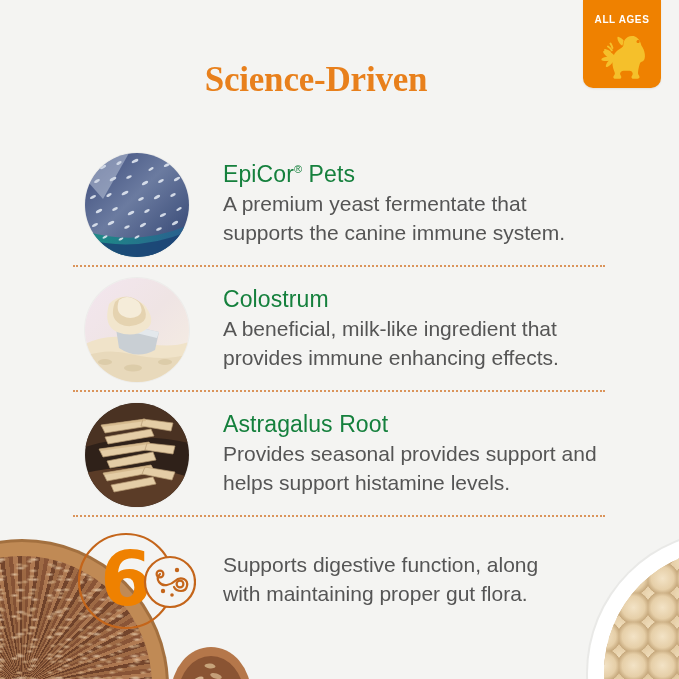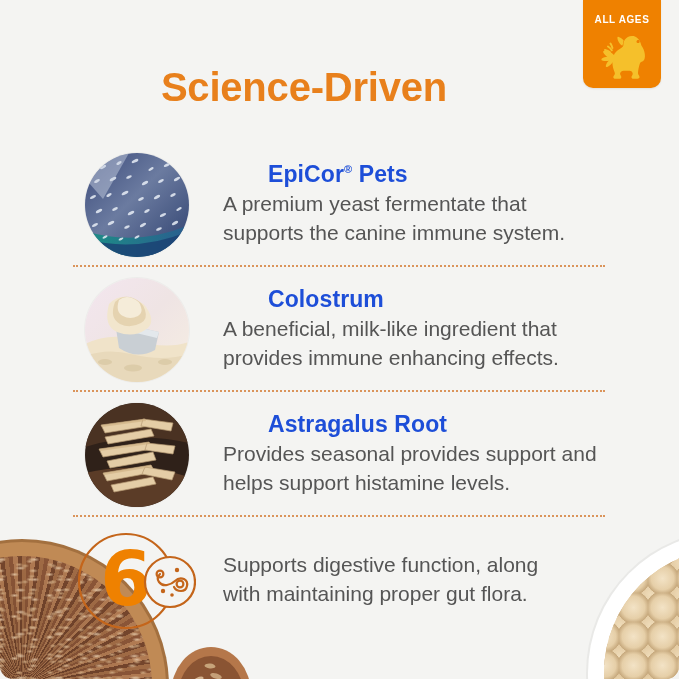--- a/index.html
+++ b/index.html
@@ -3,46 +3,46 @@
 <meta charset="utf-8">
 <style>
   html,body{margin:0;padding:0;}
   body{
     width:679px;height:679px;
     background:#f4f4f2;
     font-family:"Liberation Sans", sans-serif;
     overflow:hidden;
     position:relative;
   }
-  #root{position:relative;width:679px;height:679px;overflow:hidden;background:#f4f4f2;border-radius:13px;}
+  #root{position:relative;width:679px;height:679px;overflow:hidden;background:#f4f4f2;}
 
   
   .badge{
     position:absolute;top:0;left:583px;width:78px;height:88px;
     background:#ef8100;
     border-radius:0 0 10px 10px;
     box-shadow:0 1px 2px rgba(0,0,0,.08);
     z-index:6;
   }
   .badge-label{
     position:absolute;top:14px;left:0;width:100%;
     text-align:center;color:#ffffff;
     font-size:10px;font-weight:bold;letter-spacing:.6px;
     font-family:"Liberation Sans", sans-serif;
   }
   .badge-dog{position:absolute;top:30px;left:11px;width:56px;height:50px;}
 
   
   .title{
-    position:absolute;top:36px;left:4px;width:600px;
+    position:absolute;top:36px;left:16px;width:600px;
     text-align:center;
     color:#e8801c;
-    font-family:Liberation Sans, sans-serif;
+    font-family:Liberation Serif, serif;
     font-weight:bold;
-    font-size:40px;
+    font-size:35px;
     line-height:1.22;
     letter-spacing:-0.2px;
     z-index:5;
   }
   .title .l2{display:block;}
 
   
   .list{position:absolute;top:142px;left:0;width:679px;z-index:4;}
   .row{
     position:relative;
@@ -51,27 +51,26 @@
     align-items:center;
   }
   .thumb-wrap{width:128px;min-width:128px;display:flex;justify-content:center;align-items:center;margin-left:73px;}
   .thumb{
     width:104px;height:104px;border-radius:50%;
     overflow:hidden;position:relative;
     box-shadow:0 0 0 1px rgba(0,0,0,.03);
   }
   .txt{padding-left:22px;padding-right:20px;}
   .item-title{
-    color:#1d4ed8;
+    color:#15803d;
     font-size:23px;
     line-height:1.12;
-    font-weight:bold;
+    font-weight:normal;
     letter-spacing:.1px;
     margin-bottom:3px;
-    margin-left:45px;
   }
   .item-title sup{font-size:11px;vertical-align:super;}
   .item-desc{
     color:#555555;
     font-size:21px;
     line-height:1.36;
   }
   .divider{
     position:absolute;left:73px;width:532px;height:0;
     border-top:2px dotted #d98f53;

